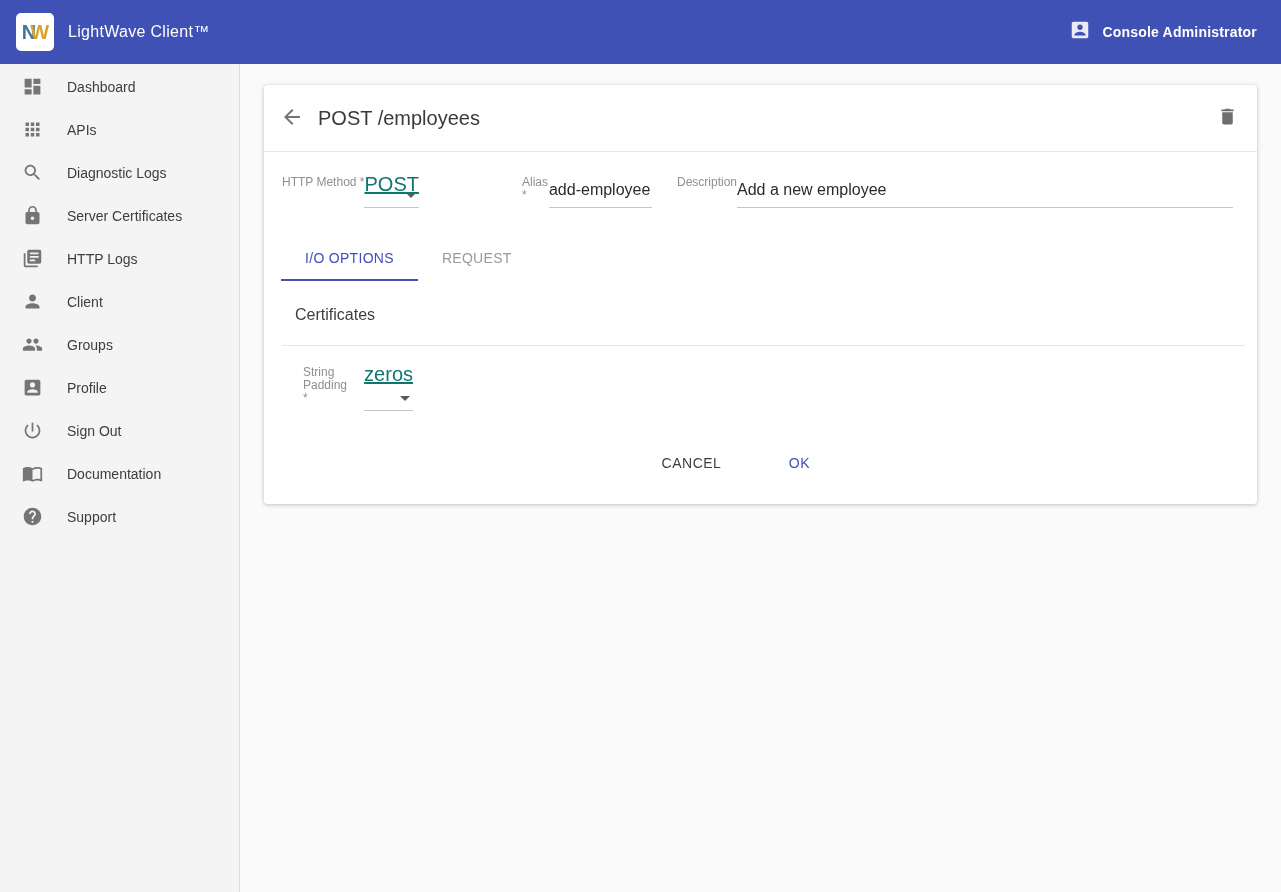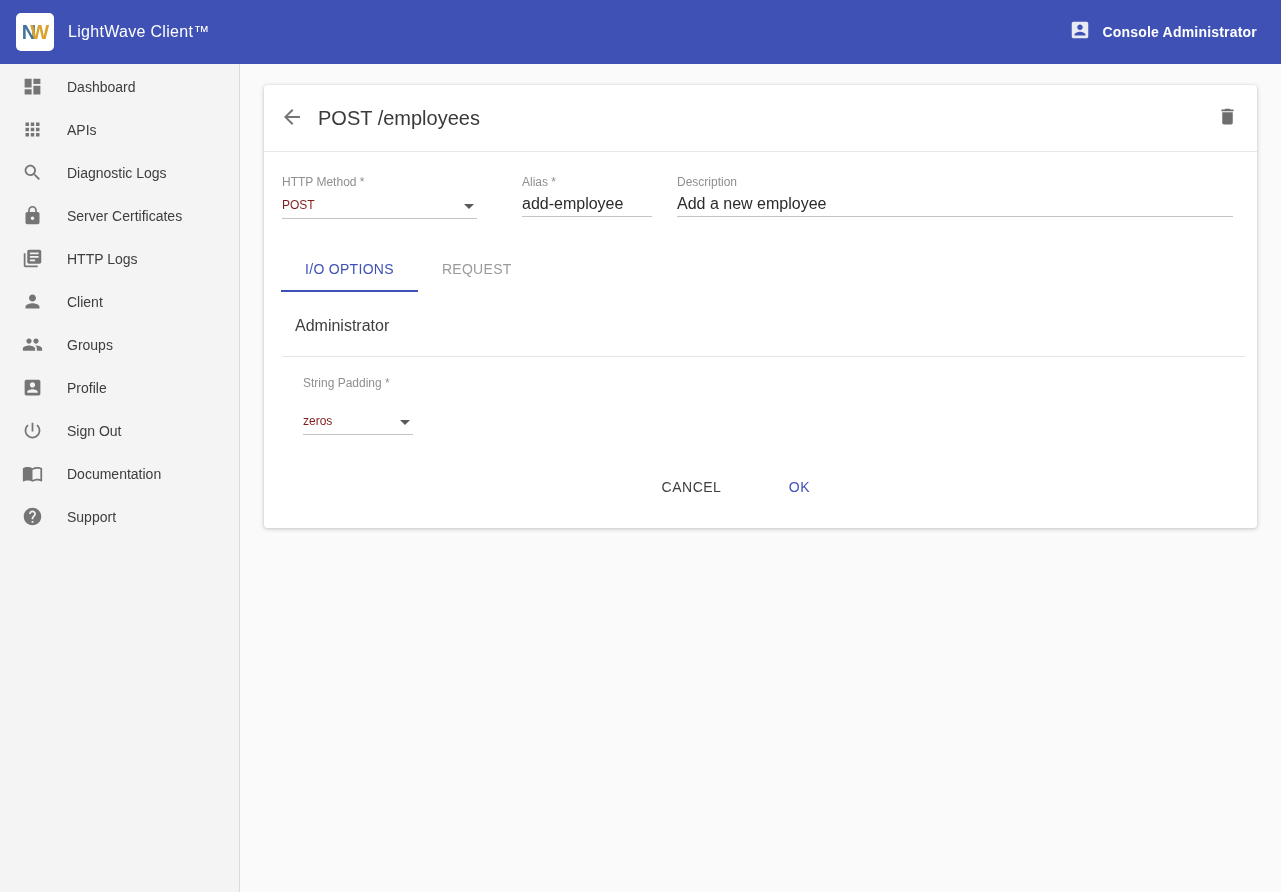--- a/index.html
+++ b/index.html
@@ -115,37 +115,38 @@
     color: #3A3A3A;
     flex: 1;
   }
   .delete-btn svg { width: 21px; height: 21px; fill: #6E6E6E; }
 
   
   .form-row {
     display: flex;
     padding: 24px 24px 0 18px;
   }
-  .field { display: flex; flex-direction: column; }
+  .field { display: flex; flex-direction: row; }
   .field-label {
     font-size: 12px;
     line-height: 13px;
     color: #8F8F8F;
     margin-bottom: 6px;
   }
   .field-value-wrap {
     position: relative;
     border-bottom: 1px solid #C4C4C4;
     padding-bottom: 4px;
     cursor: pointer;
   }
   .field-value {
-    font-size: 12px;
+    font-size: 20px;
     line-height: 17px;
-    color: #7f1d1d;
+    color: #0f766e;
+    text-decoration: underline;
   }
   .dd-arrow {
     position: absolute;
     right: 3px; bottom: 9px;
     width: 0; height: 0;
     border-left: 5px solid transparent;
     border-right: 5px solid transparent;
     border-top: 5px solid #5A5A5A;
   }
   .f-method { width: 195px; }
@@ -395,21 +396,21 @@
           <input class="text-input" type="text" value="Add a new employee" style="">
         </div>
       </div>
 
       <div class="tabs">
         <div class="tab active">I/O OPTIONS</div>
         <div class="tab">REQUEST</div>
       </div>
 
       <div class="tab-content">
-        <h2 class="section-title">Administrator</h2>
+        <h2 class="section-title">Certificates</h2>
         <div class="divider"></div>
 
         <div class="field string-field">
           <span class="field-label">String Padding *</span>
           <div class="field-value-wrap">
             <span class="field-value">zeros</span>
             <span class="dd-arrow"></span>
           </div>
         </div>
       </div>

